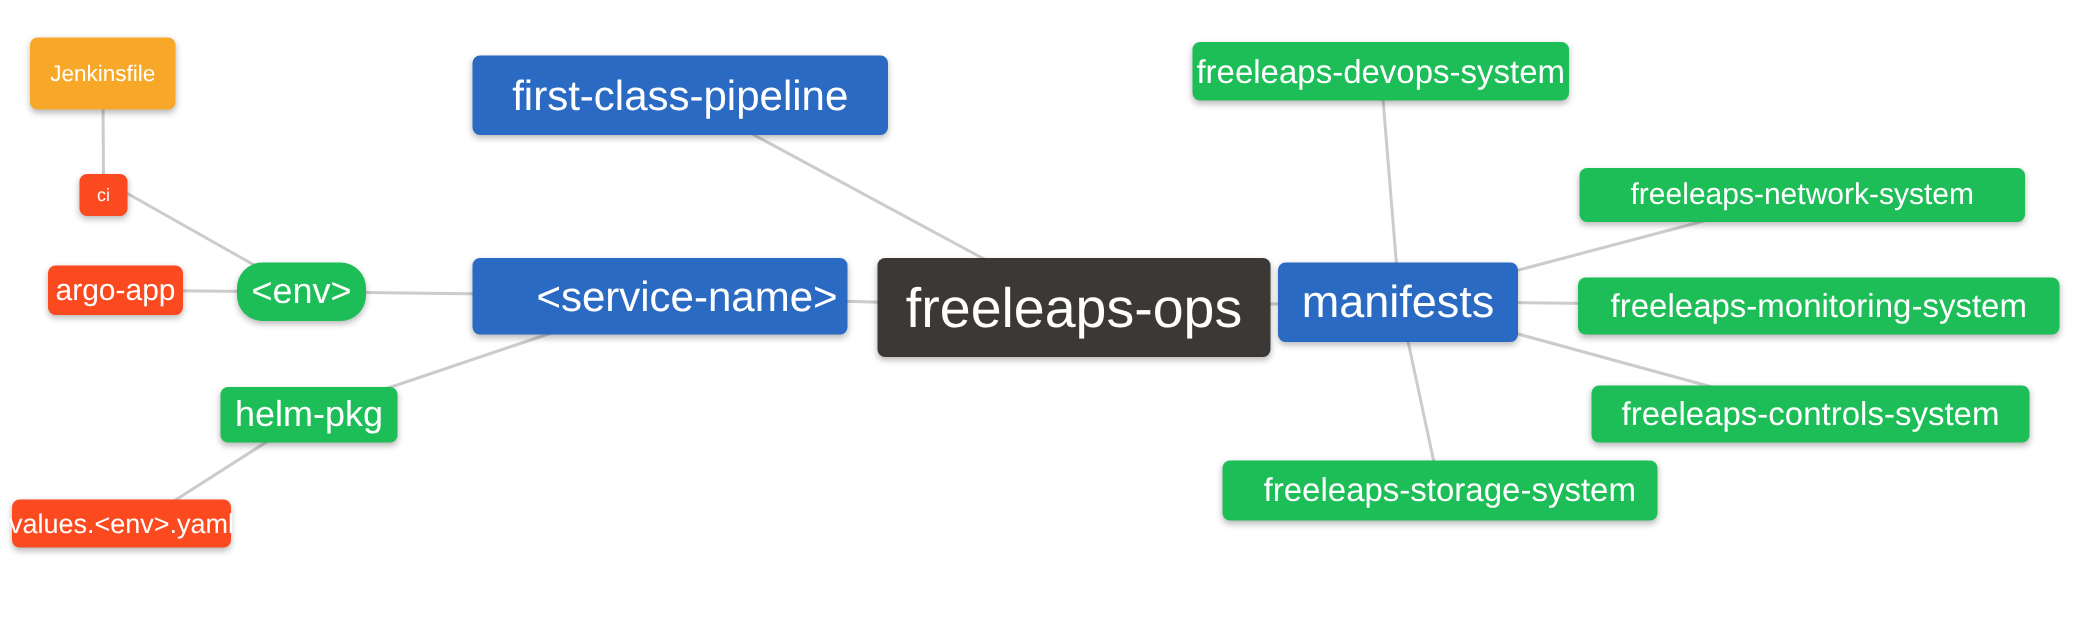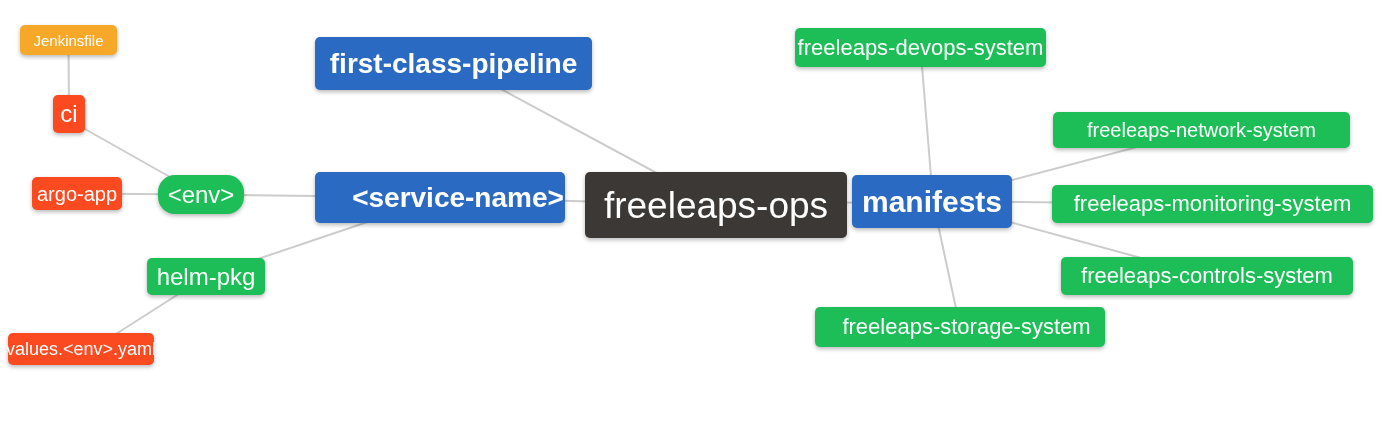--- a/index.html
+++ b/index.html
@@ -30,21 +30,21 @@
     justify-content: center;
     color: #ffffff;
     border-radius: 5px;
     box-shadow: 0 2px 4px rgba(0,0,0,0.28);
     white-space: nowrap;
     box-sizing: border-box;
     cursor: pointer;
     line-height: 1;
   }
   .node.dark   { background: #3b3835; }
-  .node.blue   { background: #2a6ac3; font-weight: bold; }
+  .node.blue   { background: #2a6ac3; }
   .node.green  { background: #1dbe57; }
   .node.red    { background: #fb4a1f; }
   .node.orange { background: #f8a828; }
 </style>
 </head>
 <body>
 
 <div class="canvas">
 
   <svg class="edges" viewBox="0 0 1390 421" xmlns="http://www.w3.org/2000/svg">
@@ -57,23 +57,23 @@
     <line x1="440" y1="197.5" x2="716" y2="205"></line>
     <line x1="453.5" y1="63.5" x2="716" y2="205"></line>
     <line x1="716" y1="205" x2="933" y2="201"></line>
     <line x1="933" y1="201" x2="920.5" y2="47.5"></line>
     <line x1="933" y1="201" x2="1201.5" y2="130"></line>
     <line x1="933" y1="201" x2="1212.5" y2="204"></line>
     <line x1="933" y1="201" x2="1207" y2="276"></line>
     <line x1="933" y1="201" x2="960" y2="327"></line>
   </svg>
 
-  <div class="node orange" style="left:20px;  top:25px;  width:97px;  height:30px; font-size:15px;">Jenkinsfile</div>
+  <div class="node orange" style="left:20px;  top:25px;  width:97px;  height:48px; font-size:15px;">Jenkinsfile</div>
 
-  <div class="node red" style="left:53px;  top:95px; width:32px;  height:38px; font-size:24px;">ci</div>
+  <div class="node red" style="left:53px;  top:116px; width:32px;  height:28px; font-size:12px;">ci</div>
 
   <div class="node red" style="left:32px;  top:177px; width:90px;  height:33px; font-size:20px;">argo-app</div>
 
   <div class="node green" style="left:158px; top:175px; width:86px;  height:39px; font-size:24px;border-radius:17px;">&lt;env&gt;</div>
 
   <div class="node green" style="left:147px; top:258px; width:118px; height:37px; font-size:24px;">helm-pkg</div>
 
   <div class="node red" style="left:8px;   top:333px; width:146px; height:32px; font-size:18px;">values.&lt;env&gt;.yaml</div>
 
   <div class="node blue" style="left:315px; top:37px;  width:277px; height:53px; font-size:28px;">first-class-pipeline</div>

